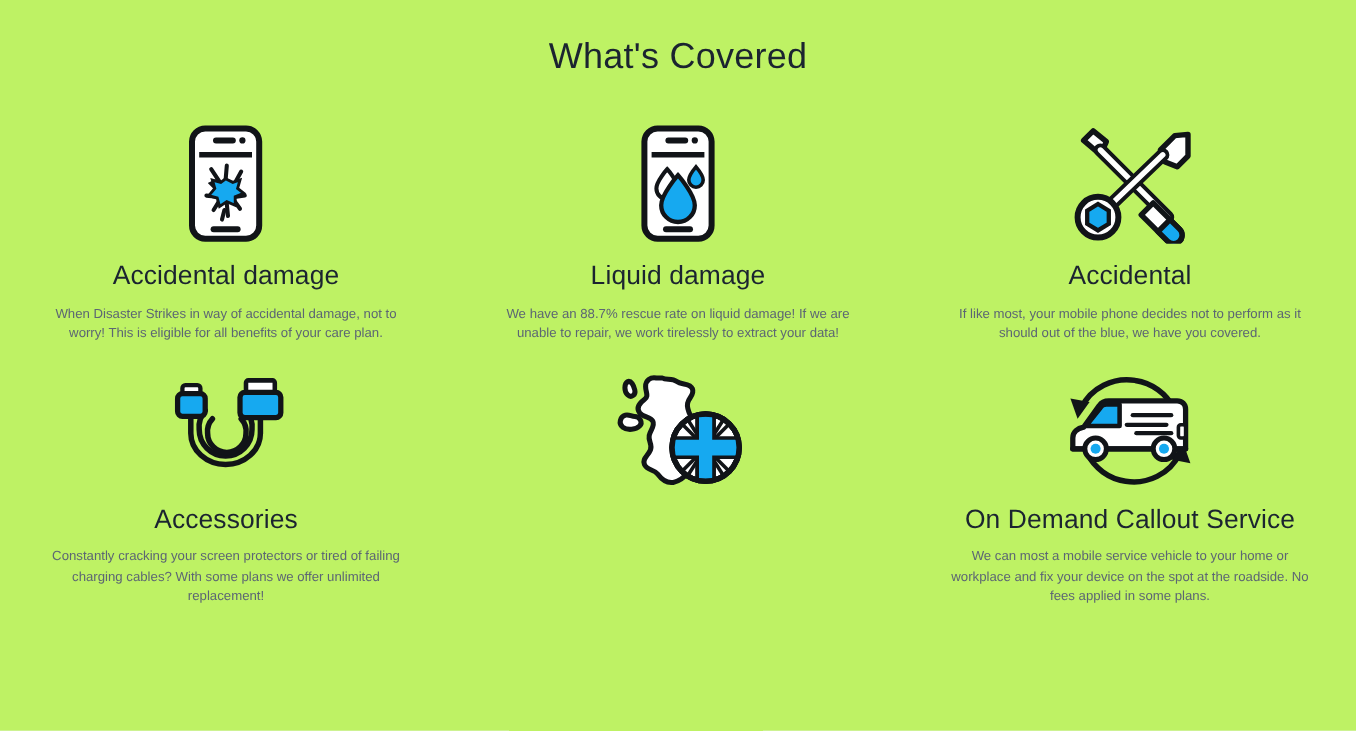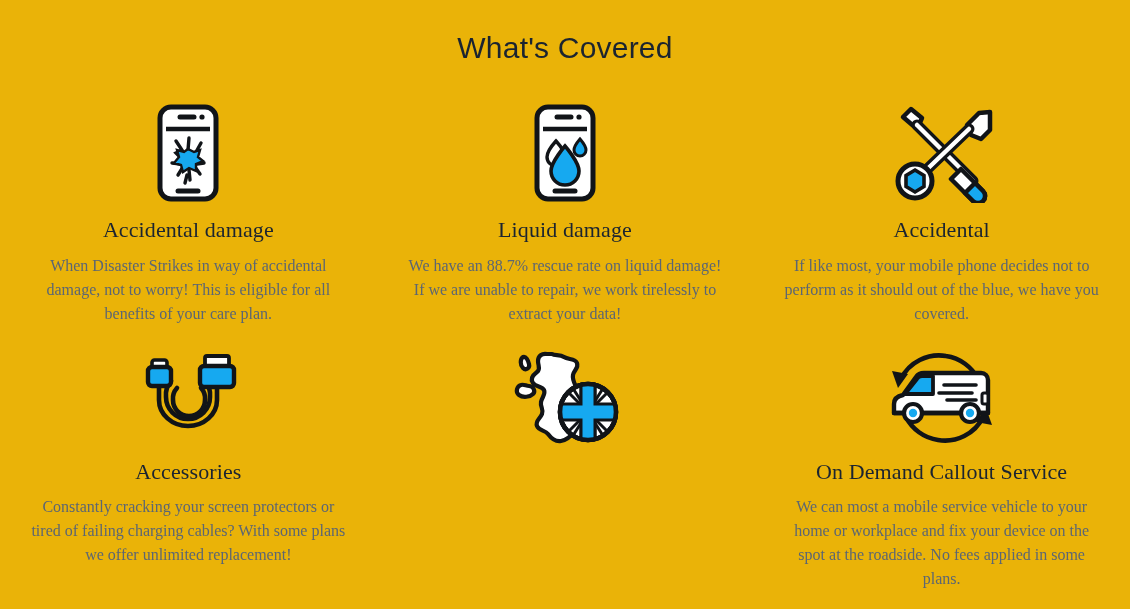--- a/index.html
+++ b/index.html
@@ -13,21 +13,21 @@
   body {
     background: #eef1f5;
     font-family: "Liberation Sans", sans-serif;
     -webkit-font-smoothing: antialiased;
   }
 
   .page {
     width: 1130px;
     height: 609px;
     position: relative;
-    background: #eab308;
+    background: #bef264;
   }
 
   .section-title {
     text-align: center;
     font-size: 30px;
     font-weight: 300;
     color: #1b2430;
     letter-spacing: 0.2px;
     padding-top: 30px;
     line-height: 1.2;
@@ -39,21 +39,20 @@
     grid-template-columns: repeat(3, 1fr);
     grid-template-rows: auto auto;
     row-gap: 22px;
   }
 
   .card {
     display: flex;
     flex-direction: column;
     align-items: center;
     padding: 0 22px;
-    font-family: Liberation Serif, serif;
   }
 
   .icon-wrap {
     height: 102px;
     display: flex;
     align-items: center;
     justify-content: center;
   }
 
   .card-title {
@@ -61,21 +60,21 @@
     font-weight: 300;
     color: #1b2430;
     letter-spacing: 0.1px;
     margin-top: 12px;
     text-align: center;
     line-height: 1.25;
   }
 
   .card-body {
     margin-top: 10px;
-    font-size: 16px;
+    font-size: 11px;
     line-height: 1.5;
     color: #5c6673;
     text-align: center;
     max-width: 315px;
     font-weight: 400;
   }
 
   .row2 .icon-wrap { height: 100px; }
   .row2 .card-title { margin-top: 10px; }
 </style>

